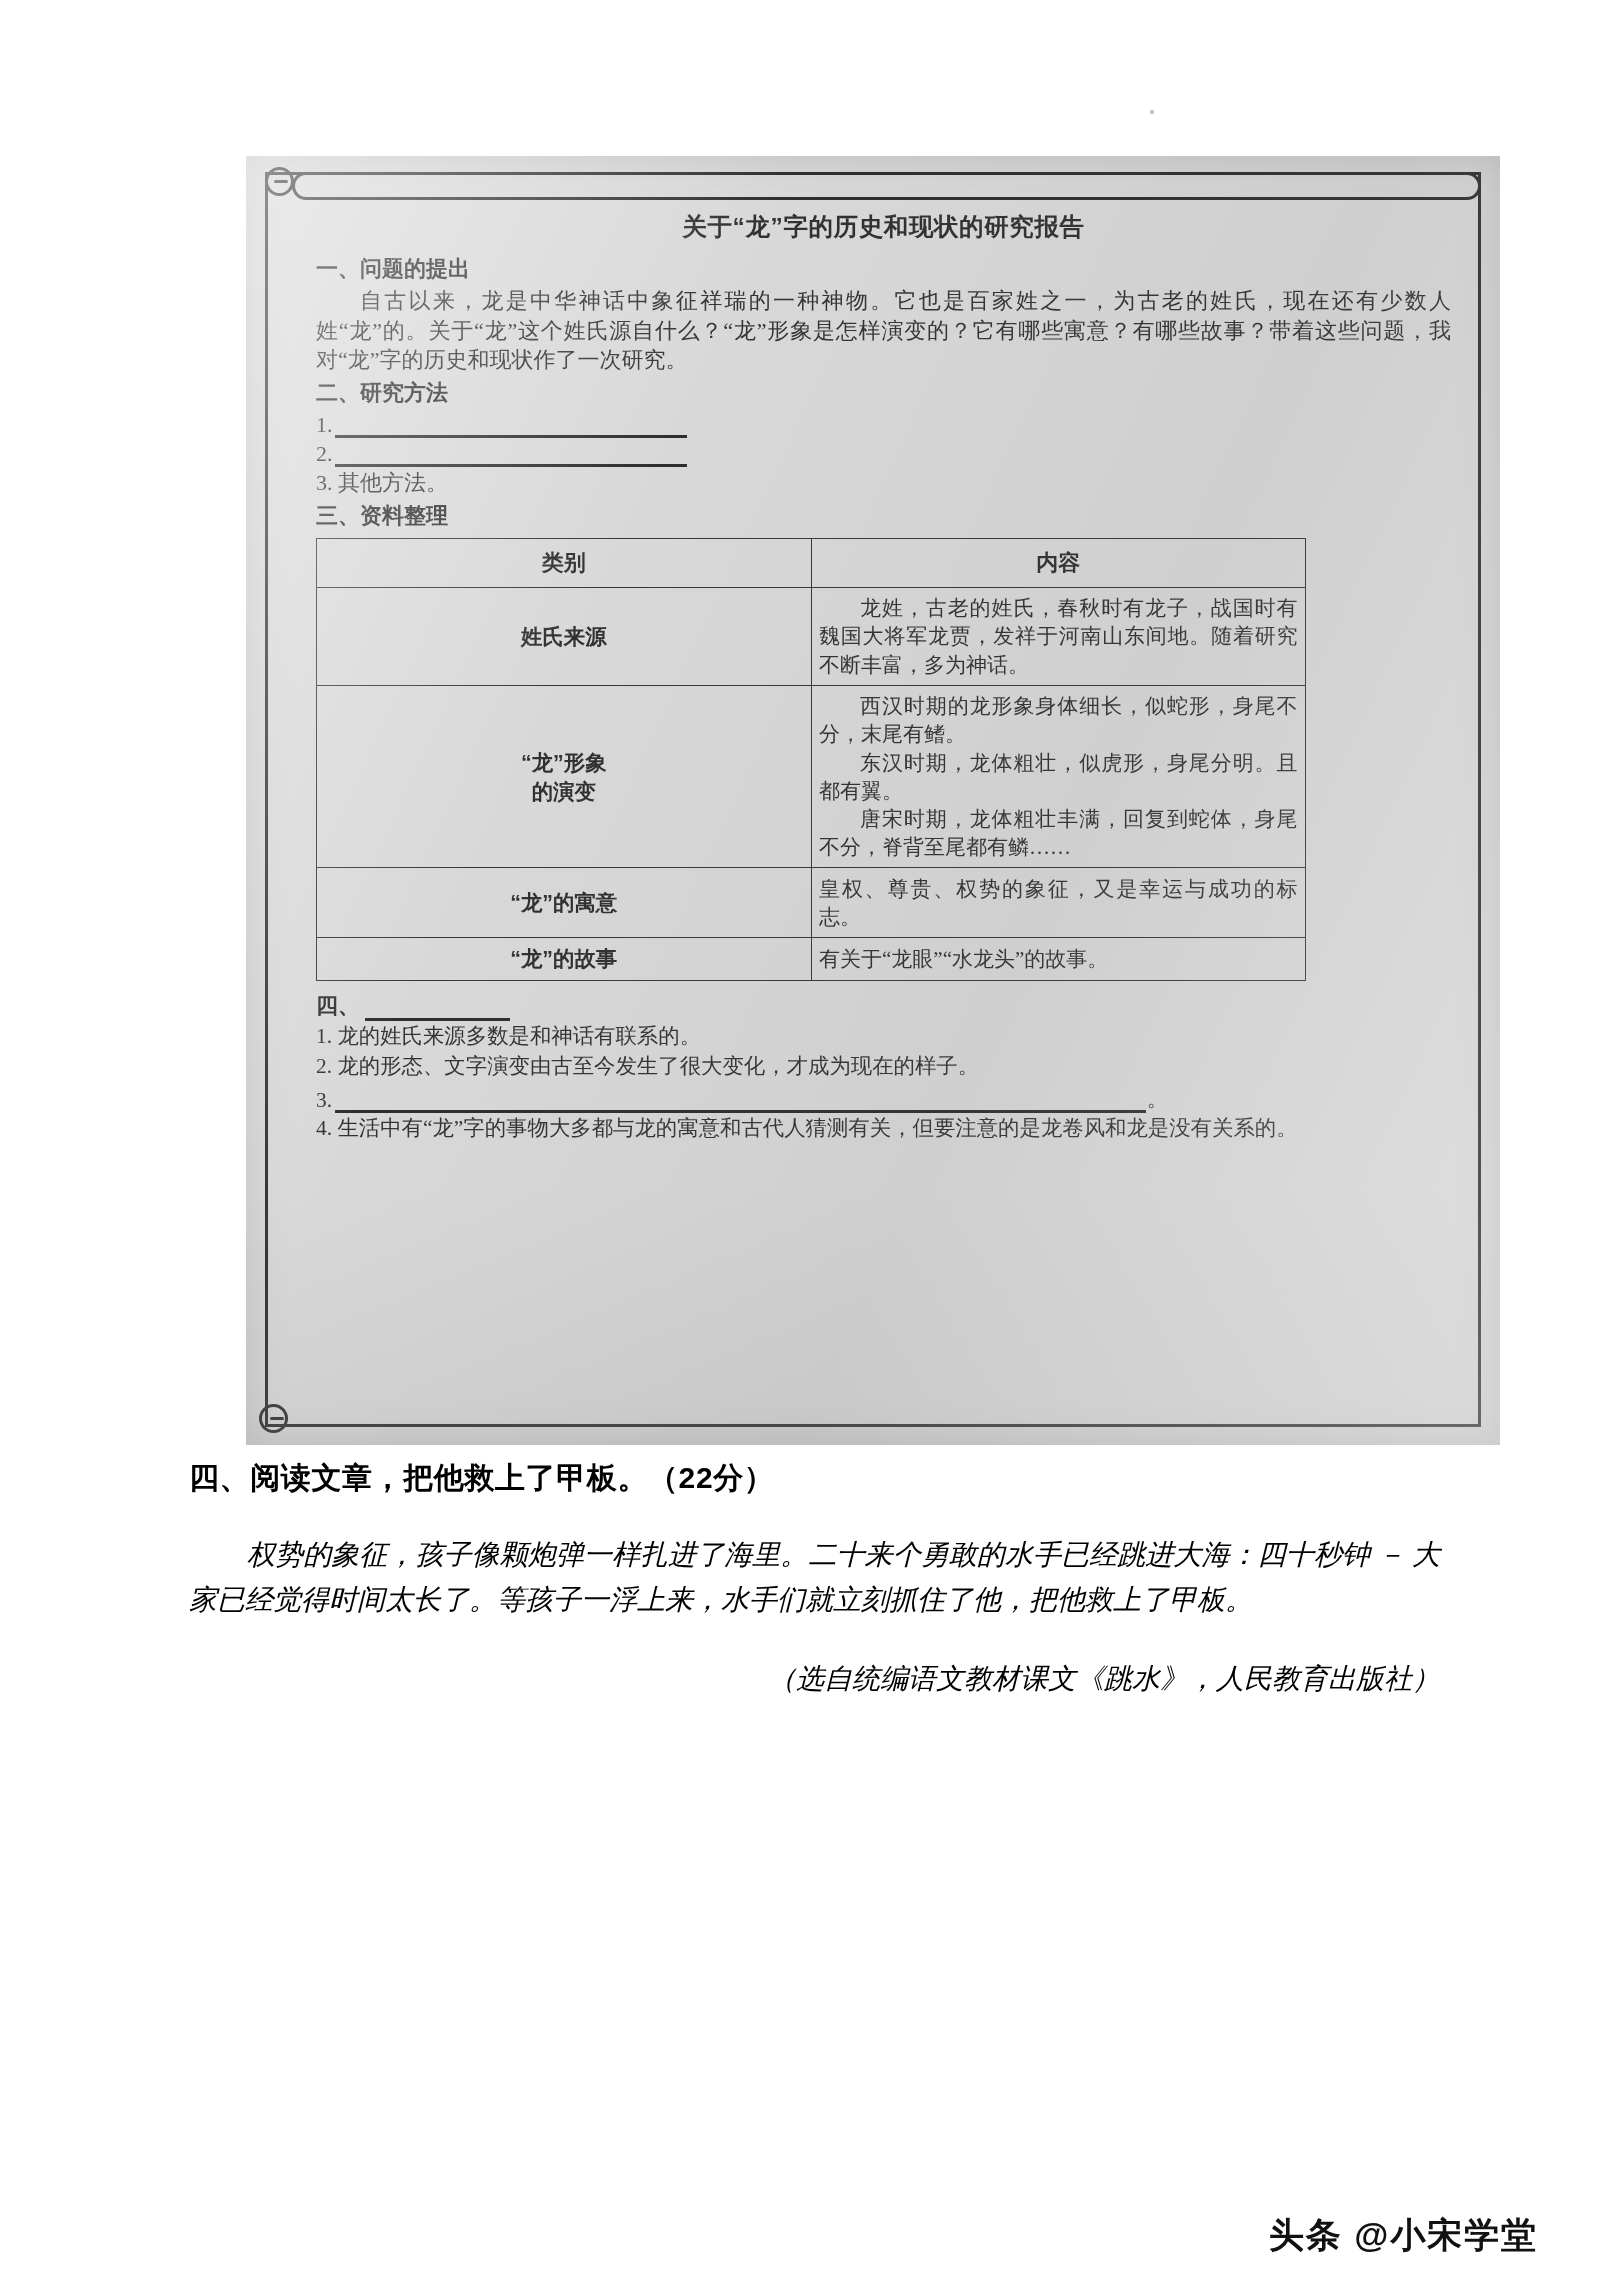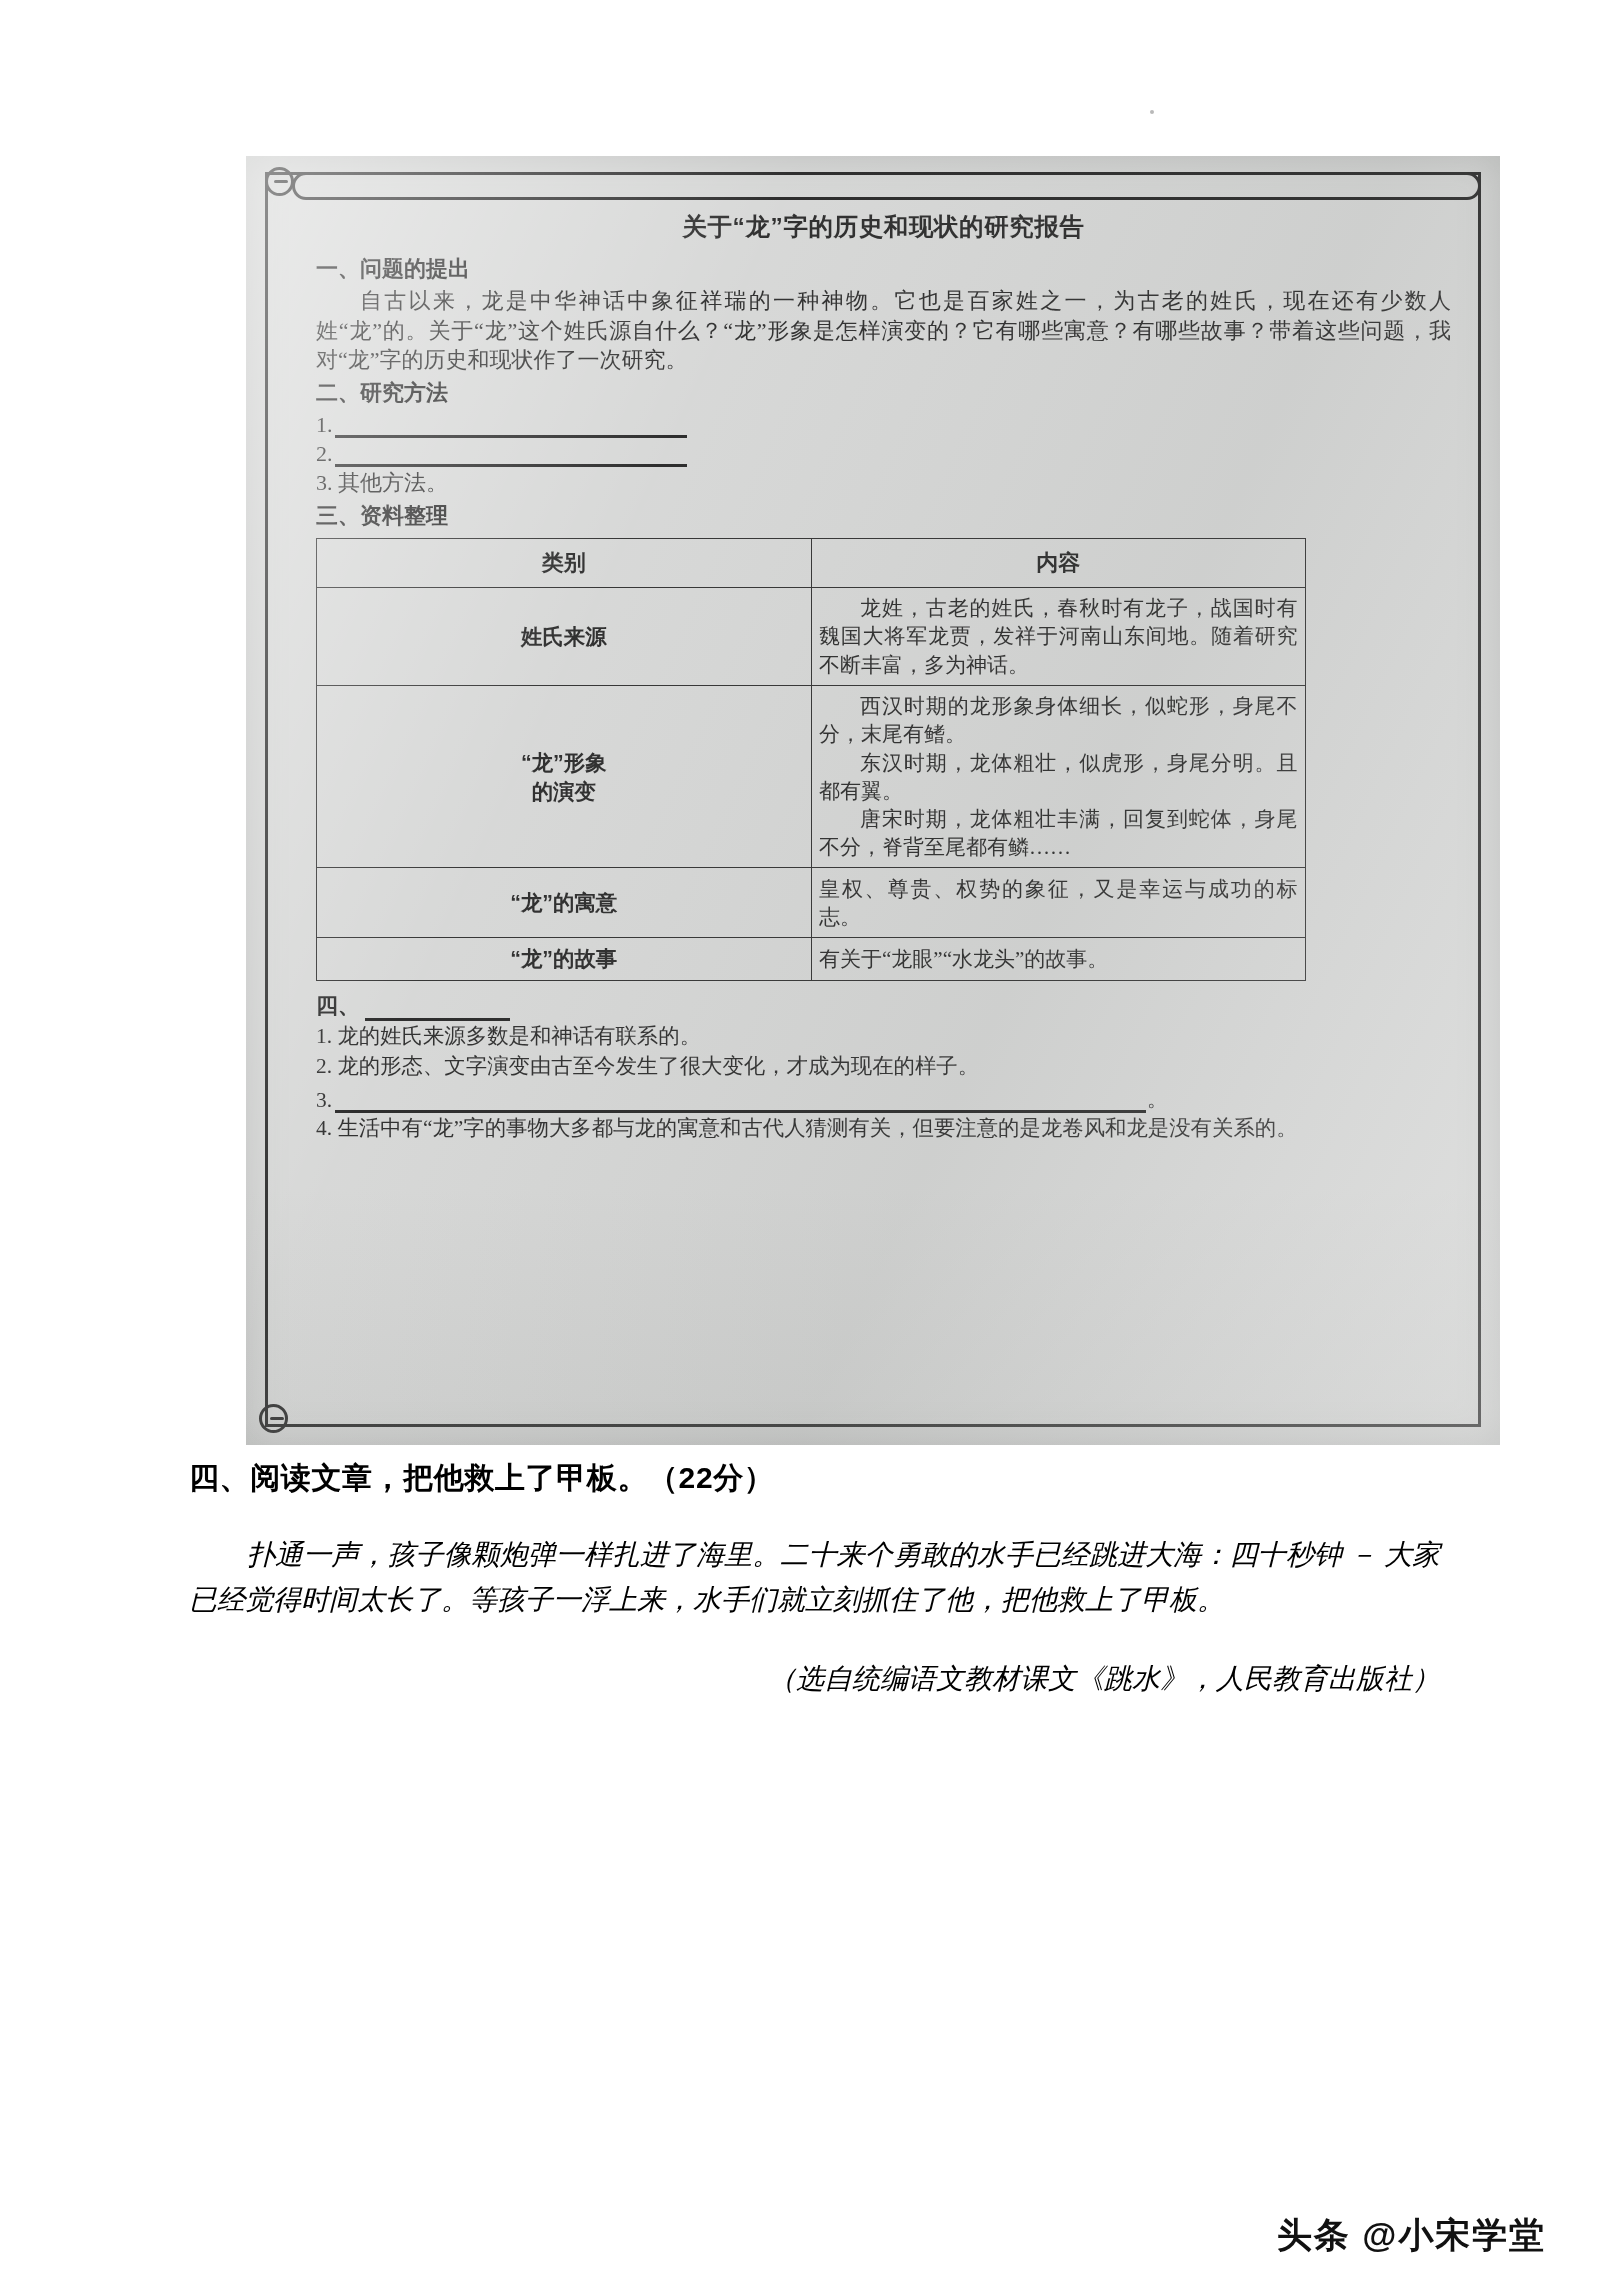--- a/index.html
+++ b/index.html
@@ -266,21 +266,21 @@
     font-size: 28px;
     color: #000;
     text-align: right;
     margin-top: 37px;
     width: 1251px;
   }
 
   
   .watermark {
     position: absolute;
-    right: 78px;
+    right: 86px;
     bottom: 36px;
     font-family: "Liberation Sans", "DejaVu Sans", sans-serif;
     font-weight: bold;
     font-size: 35px;
     color: #111;
     letter-spacing: 1.9px;
     white-space: nowrap;
   }
   .wm-dot {
     position: absolute;
@@ -388,19 +388,19 @@
 
   </div>
 </div>
 
 <div class="page-body">
 
   <div class="q-head">四、阅读文章，把他救上了甲板。（22分）</div>
 
 
 
-  <p class="art-p">扑通一声，孩子像颗炮弹一样扎进了海里。二十来个勇敢的水手已经跳进大海：四十秒钟 － 大家已经觉得时间太长了。等孩子一浮上来，水手们就立刻抓住了他，把他救上了甲板。</p>
+  <p class="art-p">权势的象征，孩子像颗炮弹一样扎进了海里。二十来个勇敢的水手已经跳进大海：四十秒钟 － 大家已经觉得时间太长了。等孩子一浮上来，水手们就立刻抓住了他，把他救上了甲板。</p>
 
   <div class="art-src">（选自统编语文教材课文《跳水》，人民教育出版社）</div>
 </div>
 
 <div class="watermark">头条 @小宋学堂</div>
 
 
 </body></html>

